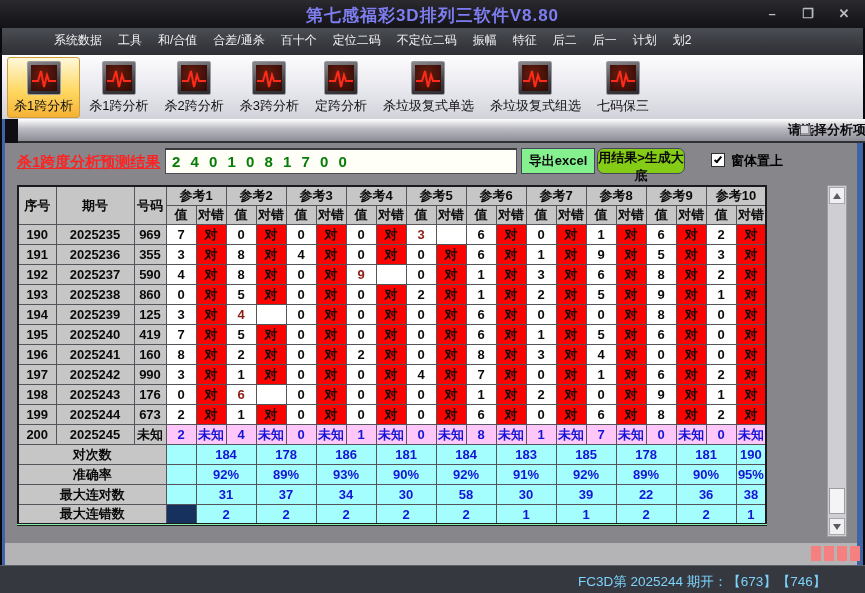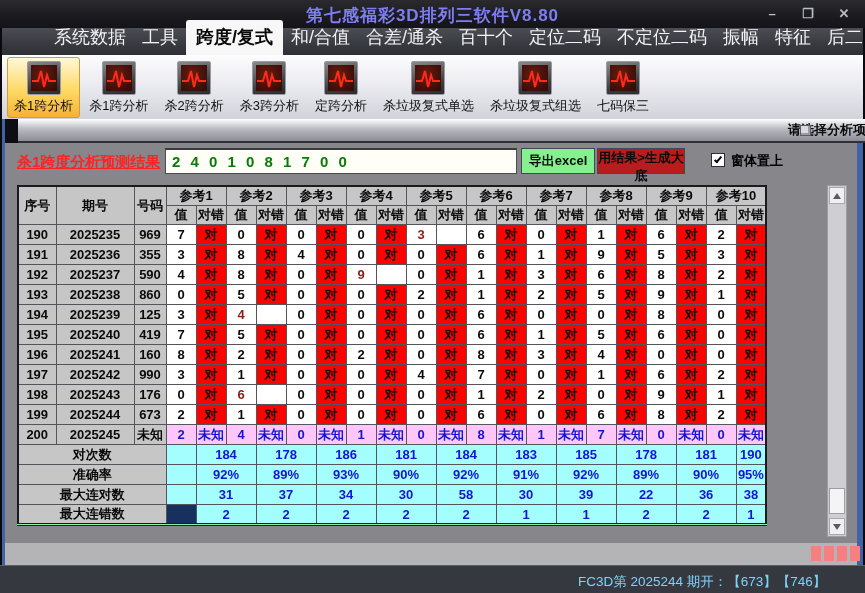--- a/index.html
+++ b/index.html
@@ -29,21 +29,21 @@
   .win-btn { width:26px; height:22px; color:#b9bcc2; font-size:13px; font-weight:bold;
     display:flex; align-items:center; justify-content:center; cursor:default; }
 
   
   .menubar {
     position:absolute; left:2px; top:28px; width:861px; height:27px;
     background: linear-gradient(#4b4d54, #35373d 70%, #2e3036);
     display:flex; align-items:flex-end; padding-left:44px; z-index:2;
   }
   .menu-item {
-    color:#f2f2f4; font-size:18px; padding:5px 8px 6px 8px; white-space:nowrap;
+    color:#f2f2f4; font-size:12px; padding:5px 8px 6px 8px; white-space:nowrap;
   }
   .menu-item.active {
     background:#f7f7f7; color:#0a0a0a; border-radius:3px 3px 0 0;
     padding:5px 10px 6px 10px; font-weight:bold;
   }
 
   
   .toolbar {
     position:absolute; left:2px; top:55px; width:861px; height:64px;
     background: linear-gradient(#fdfdfe, #e7e7ee 55%, #d2d2da);
@@ -87,21 +87,21 @@
 
   .result-label { position:absolute; left:12px; top:10px; color:#ff2222; font-size:15px; font-weight:bold;text-decoration:underline; }
   .result-input {
     position:absolute; left:160px; top:5px; width:352px; height:26px;
     background:#fffff8; border:1px solid #4c4c50; border-top:2px solid #3a3a3e;
     color:#067d06; font-weight:bold; font-size:15px; letter-spacing:3px;
     padding-left:6px; font-family:"Liberation Sans", sans-serif;
   }
   .btn { position:absolute; top:5px; height:26px; border:1px solid #46465a; font-size:13px; font-weight:bold; color:#0a0a0a; font-family:"Liberation Sans", sans-serif; }
   .btn-export { left:516px; width:74px; background:#84f18e; }
-  .btn-generate { left:592px; width:88px; background:#b91c1c; }
+  .btn-generate { left:592px; width:88px; background:#84cc16;border-radius:7px; }
   .chk-box {
     position:absolute; left:706px; top:10px; width:14px; height:14px;
     background:#ffffff; border:1px solid #2e2e32; display:flex; align-items:center; justify-content:center;
   }
   .chk-mark { width:8px; height:4px; border-left:2px solid #000; border-bottom:2px solid #000; transform:rotate(-50deg); margin-top:-2px; }
   .chk-label { position:absolute; left:726px; top:9px; font-size:13px; font-weight:bold; color:#000000; }
 
   
   table.analysis {
     position:absolute; left:12px; top:42px; width:748px;
@@ -164,21 +164,20 @@
   <div class="win-controls">
     <div class="win-btn">–</div>
     <div class="win-btn">❐</div>
     <div class="win-btn">✕</div>
   </div>
 </div>
 
 <div class="menubar">
     <div class="menu-item">系统数据</div>
     <div class="menu-item">工具</div>
-    <div class="menu-item active">跨度/复式</div>
     <div class="menu-item">和/合值</div>
     <div class="menu-item">合差/通杀</div>
     <div class="menu-item">百十个</div>
     <div class="menu-item">定位二码</div>
     <div class="menu-item">不定位二码</div>
     <div class="menu-item">振幅</div>
     <div class="menu-item">特征</div>
     <div class="menu-item">后二</div>
     <div class="menu-item">后一</div>
     <div class="menu-item">计划</div>

